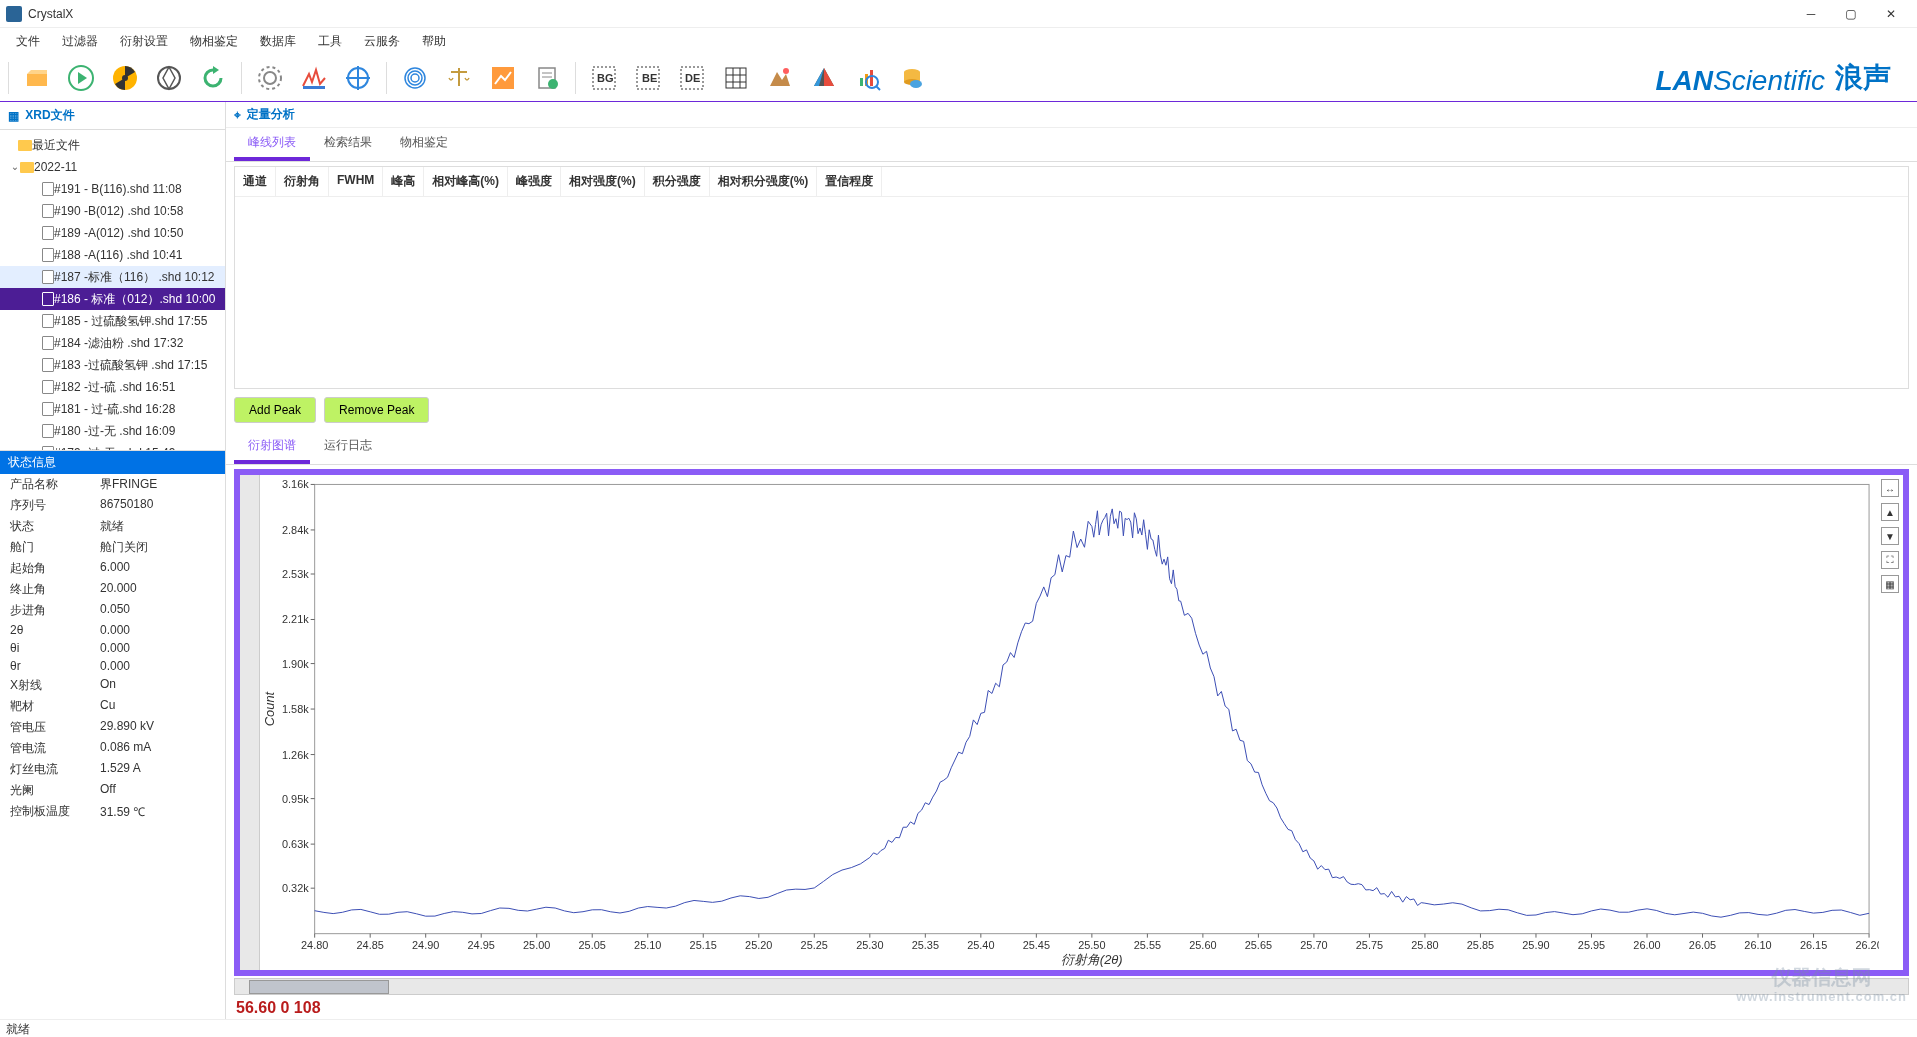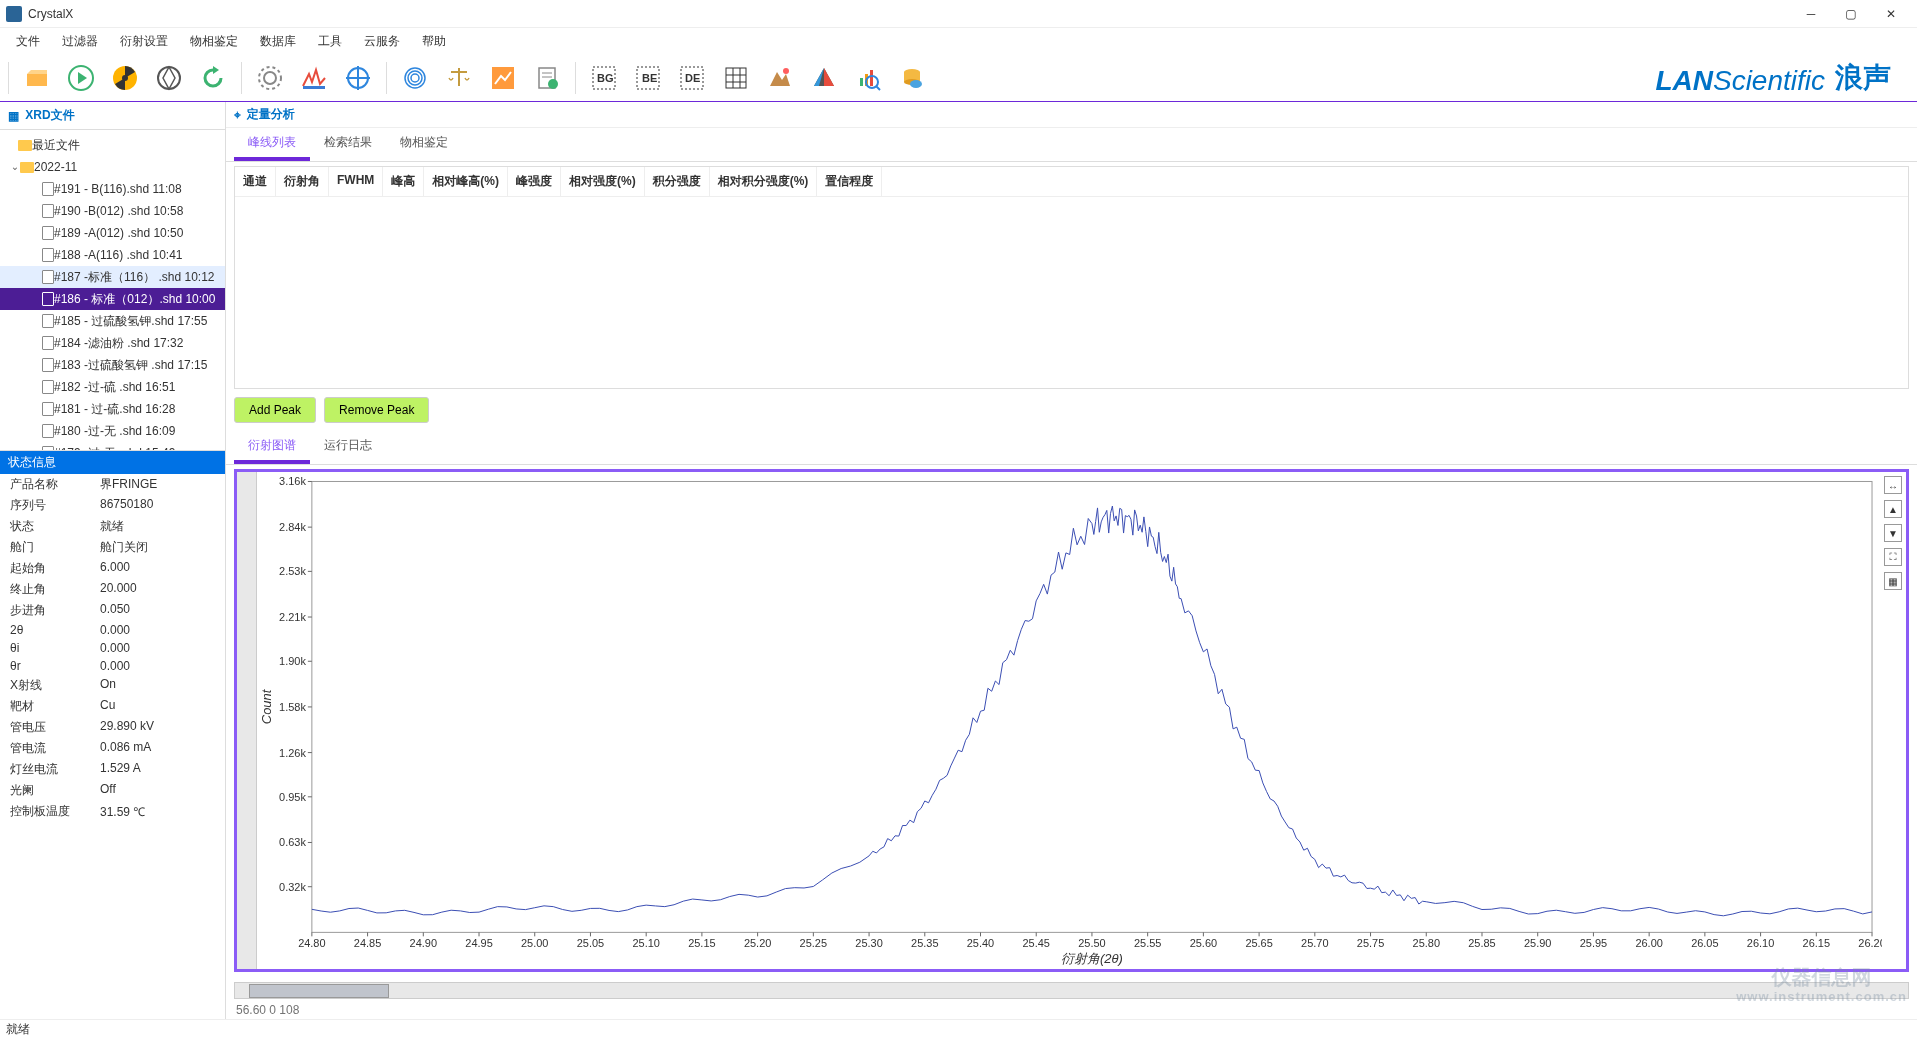--- a/index.html
+++ b/index.html
@@ -40,31 +40,31 @@
 .right-header { height: 28px; display: flex; align-items: center; padding: 0 8px; color: #0072c6; font-weight: bold; gap: 6px; border-bottom: 1px solid #eee; }
 .tabs { display: flex; border-bottom: 1px solid #ddd; padding-left: 8px; }
 .tab { padding: 6px 14px; cursor: pointer; font-size: 12px; color: #555; }
 .tab.active { color: #8b5cf6; border-bottom: 4px solid #6d28d9; }
 .table-wrap { border: 1px solid #ddd; margin: 4px 8px; height: 238px; background: #fff; }
 .thead { display: flex; background: #fff; border-bottom: 1px solid #eee; }
 .thead .th { padding: 6px 8px; font-size: 12px; border-right: 1px solid #eee; font-weight: bold; }
 .peak-btns { display: flex; gap: 8px; padding: 4px 8px; }
 .peak-btns button { padding: 5px 14px; background: #bef264; border: 1px solid #ccc; border-radius: 3px; cursor: pointer; font-size: 12px; }
 .chart-tabs { display: flex; border-bottom: 1px solid #ddd; padding-left: 8px; margin-top: 4px; }
-.chart-area { flex: 1; display: flex; margin: 4px 8px 8px 8px; border: 3px solid #8b5cf6; position: relative; }
+.chart-area { flex: 1; display: flex; margin: 4px 8px 0 8px; border: 6px solid #8b5cf6; position: relative; }
 .chart-left-strip { width: 20px; background: #e8e8e8; border-right: 1px solid #ccc; position: relative; }
 .chart-main { flex: 1; position: relative; background: #fff; }
 .chart-right-tools { width: 24px; display: flex; flex-direction: column; gap: 6px; padding: 4px 2px; }
 .chart-right-tools .rt { width: 18px; height: 18px; border: 1px solid #999; cursor: pointer; display: flex; align-items: center; justify-content: center; font-size: 10px; }
 svg text { font-size: 11px; fill: #333; }
 .axis-title-y { font-style: italic; font-size: 13px; }
 .axis-title-x { font-style: italic; font-size: 13px; }
 .hscroll { height: 18px; background: #e8e8e8; border: 1px solid #ccc; margin: 2px 8px; position: relative; }
 .hscroll .thumb { position: absolute; left: 14px; top: 1px; width: 140px; height: 14px; background: #c0c4cc; border: 1px solid #999; }
-.status-foot { padding: 2px 10px; font-size: 12px; color: #737373; }
+.status-foot { padding: 2px 10px; font-size: 16px; color: #b91c1c; font-weight: bold; }
 .bottom-status { height: 18px; padding: 1px 6px; font-size: 12px; border-top: 1px solid #eee; }
 .watermark { position: fixed; right: 10px; bottom: 32px; color: rgba(120,140,160,0.35); font-size: 20px; font-weight: bold; pointer-events: none; line-height: 1.2; text-align: center; }
 .watermark .sub { font-size: 13px; letter-spacing: 1px; }
 </style>
 </head>
 <body>
 
 <div class="titlebar">
   <div class="app-icon"></div>
   <div class="title">CrystalX</div>

